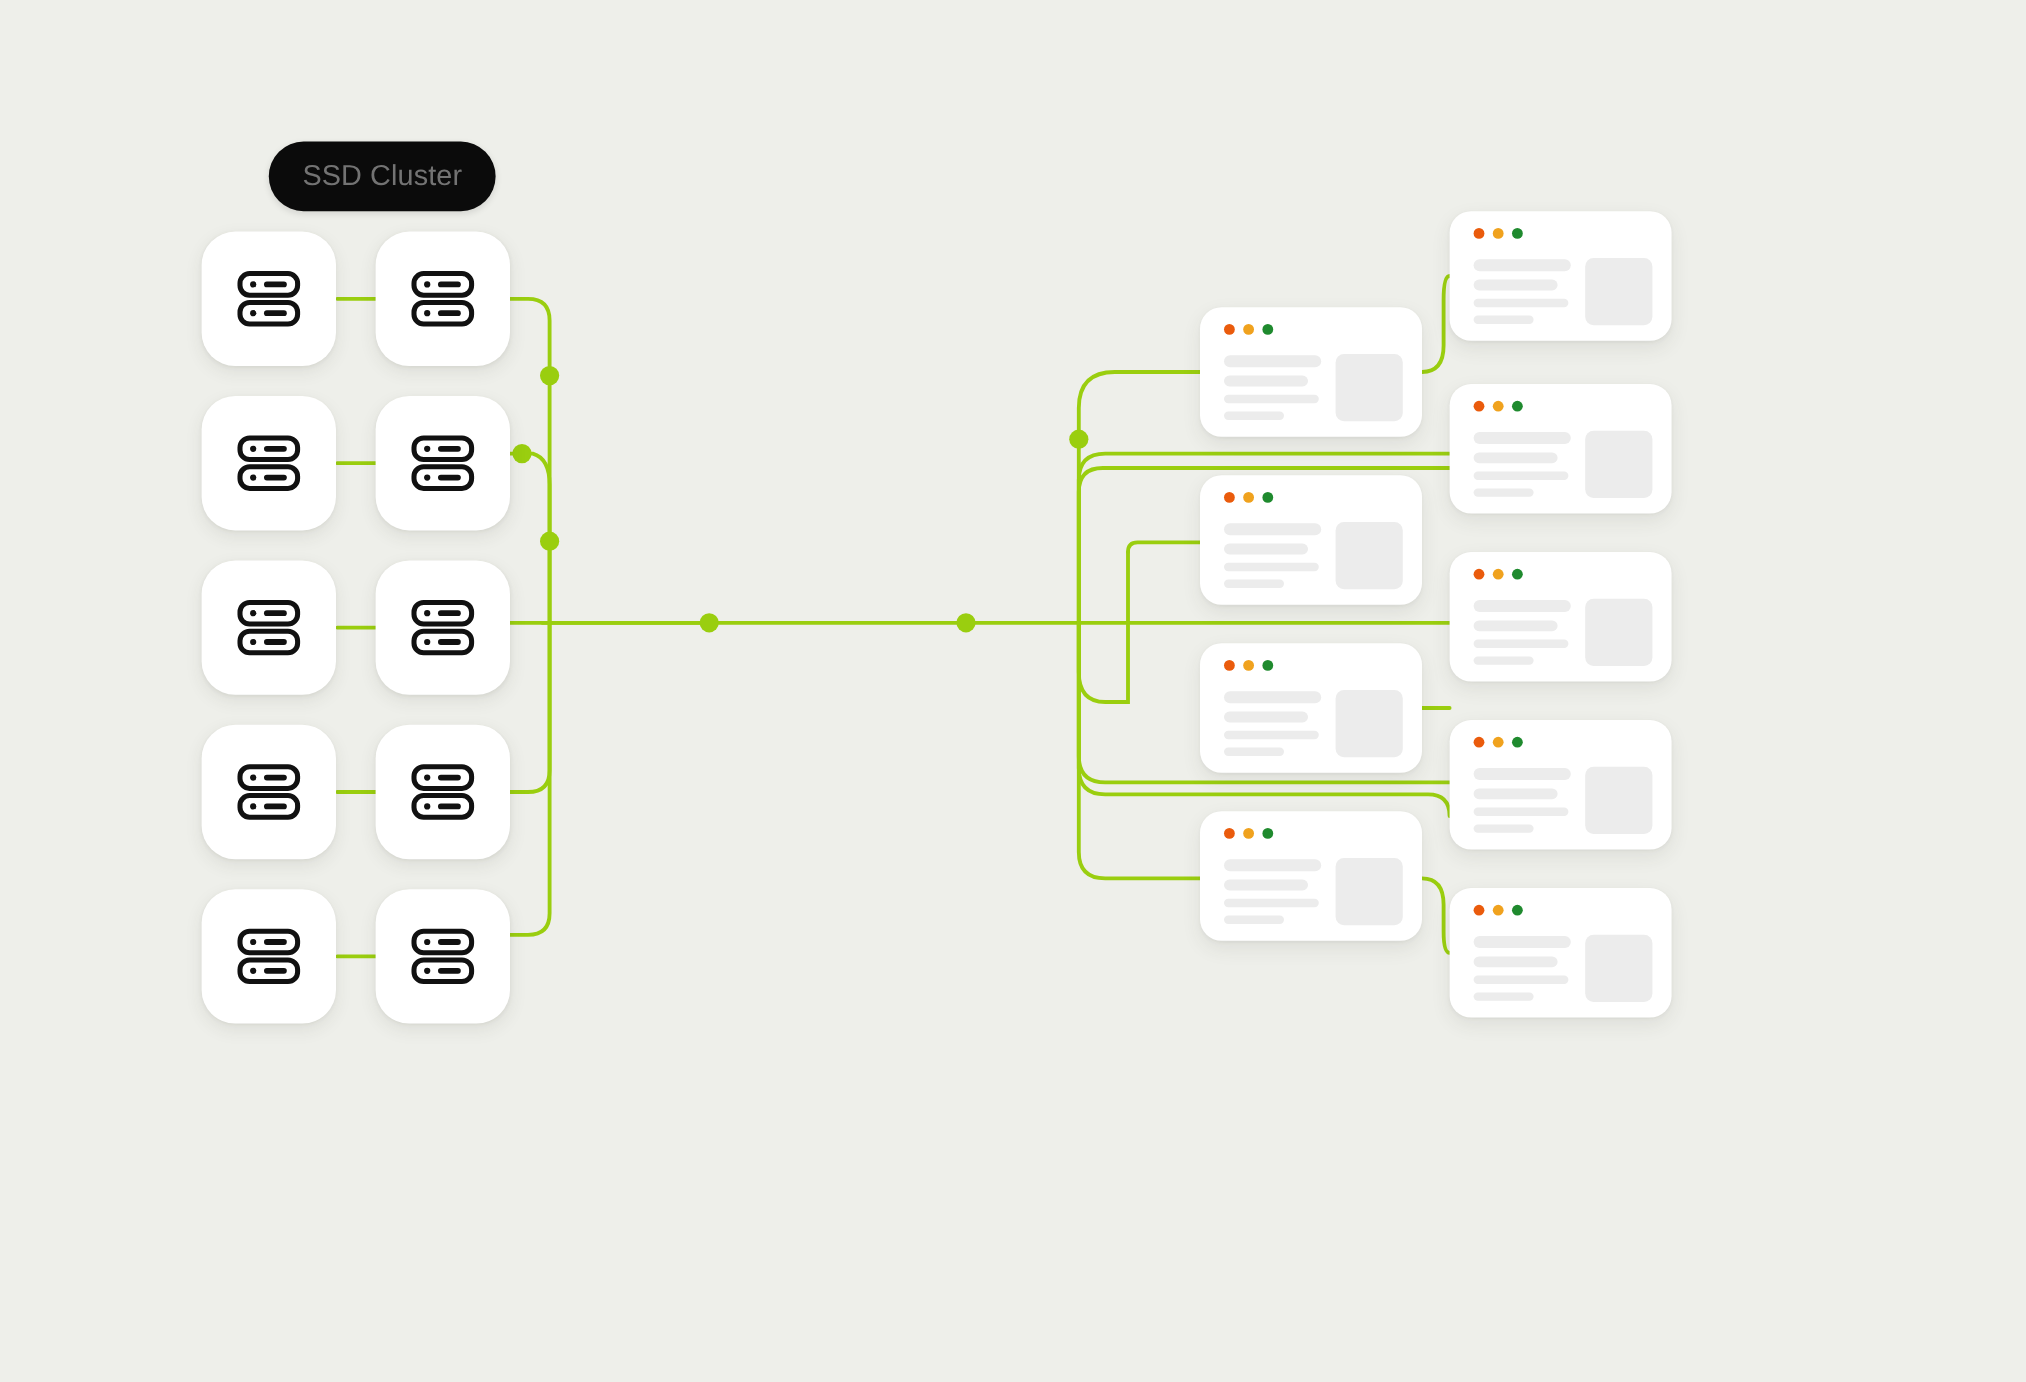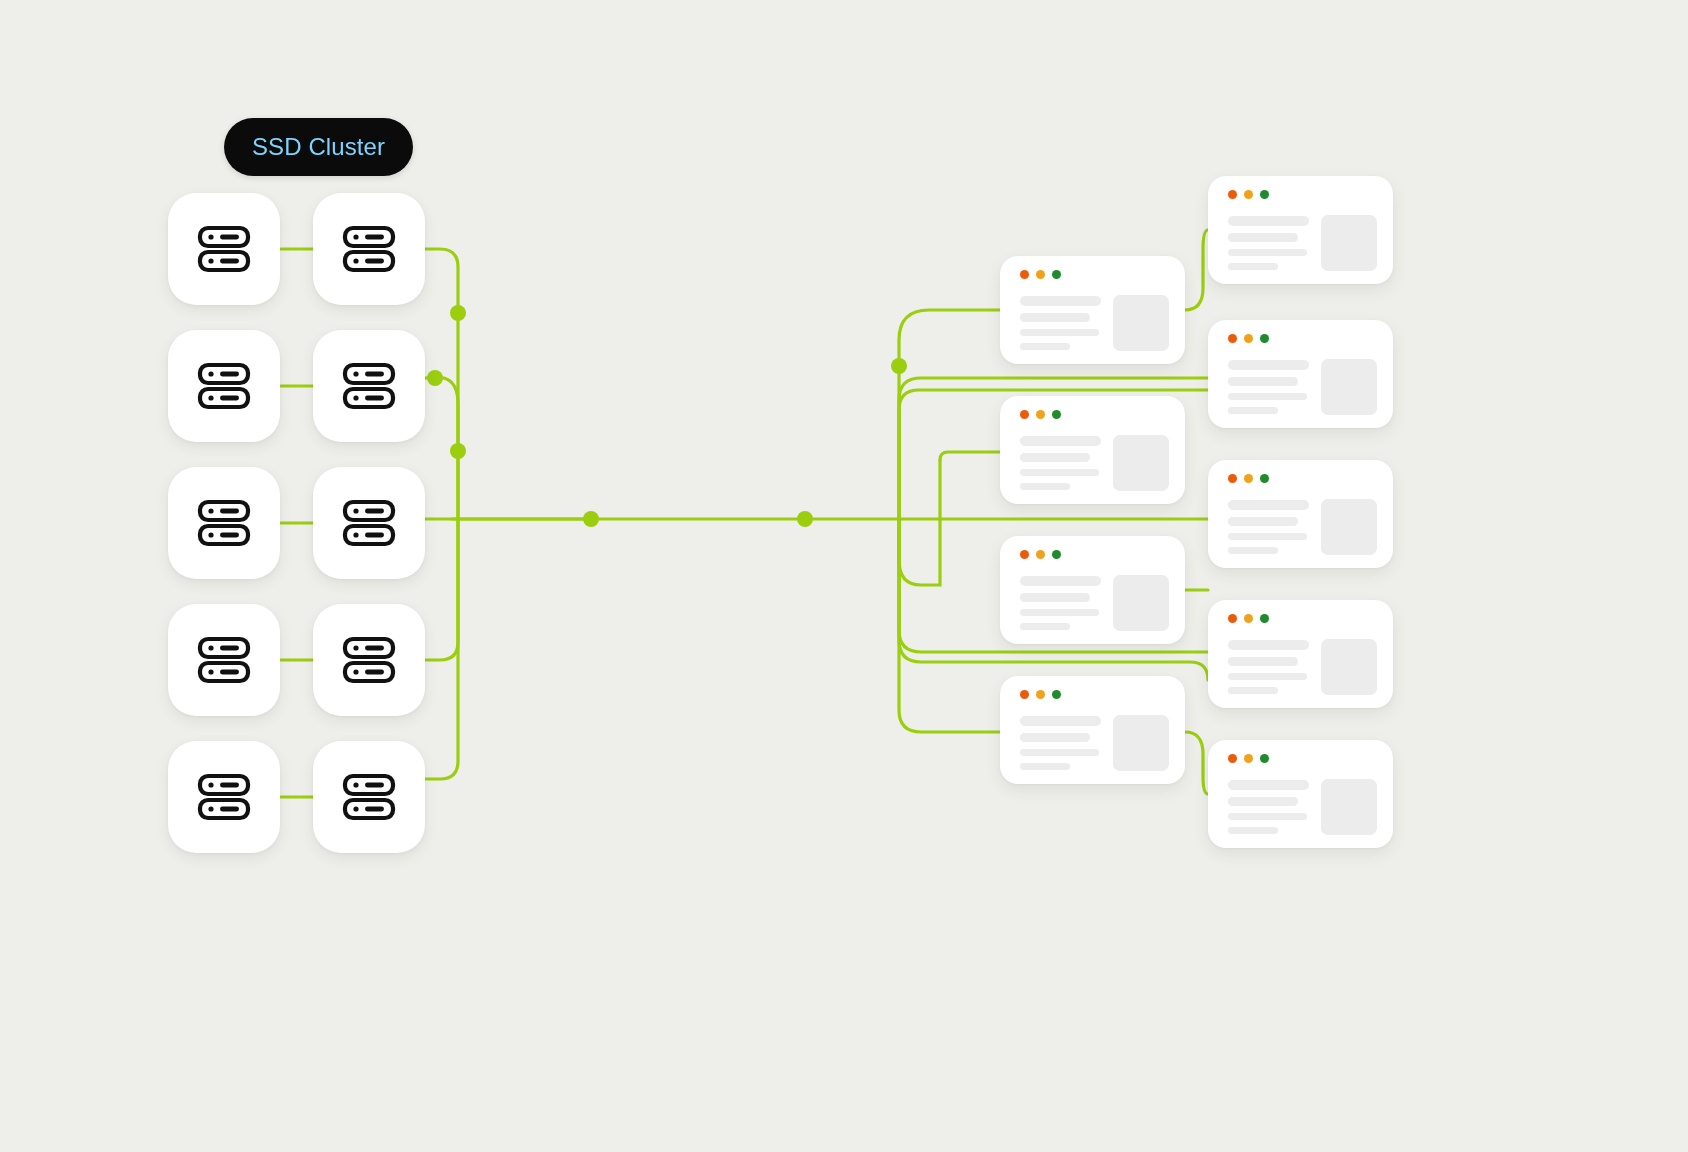--- a/index.html
+++ b/index.html
@@ -31,21 +31,21 @@
   
   .pill {
     position: absolute;
     left: 224px;
     top: 118px;
     height: 58px;
     padding: 0 28px;
     display: flex;
     align-items: center;
     background: #0b0b0b;
-    color: #7dd3fc;
+    color: #737373;
     border-radius: 29px;
     font-size: 24px;
     letter-spacing: 0.1px;
     white-space: nowrap;
     box-shadow: 0 2px 6px rgba(0,0,0,0.12);
   }
 
   
   .srv {
     position: absolute;

